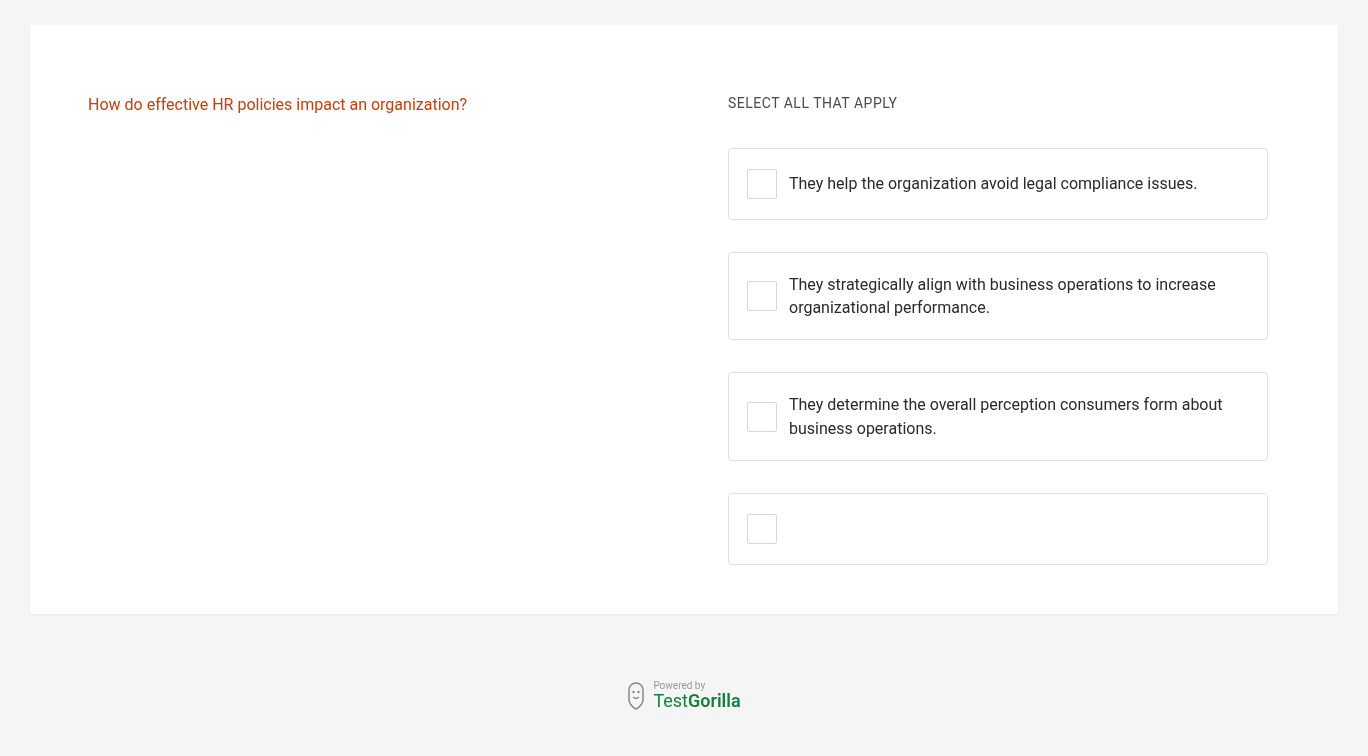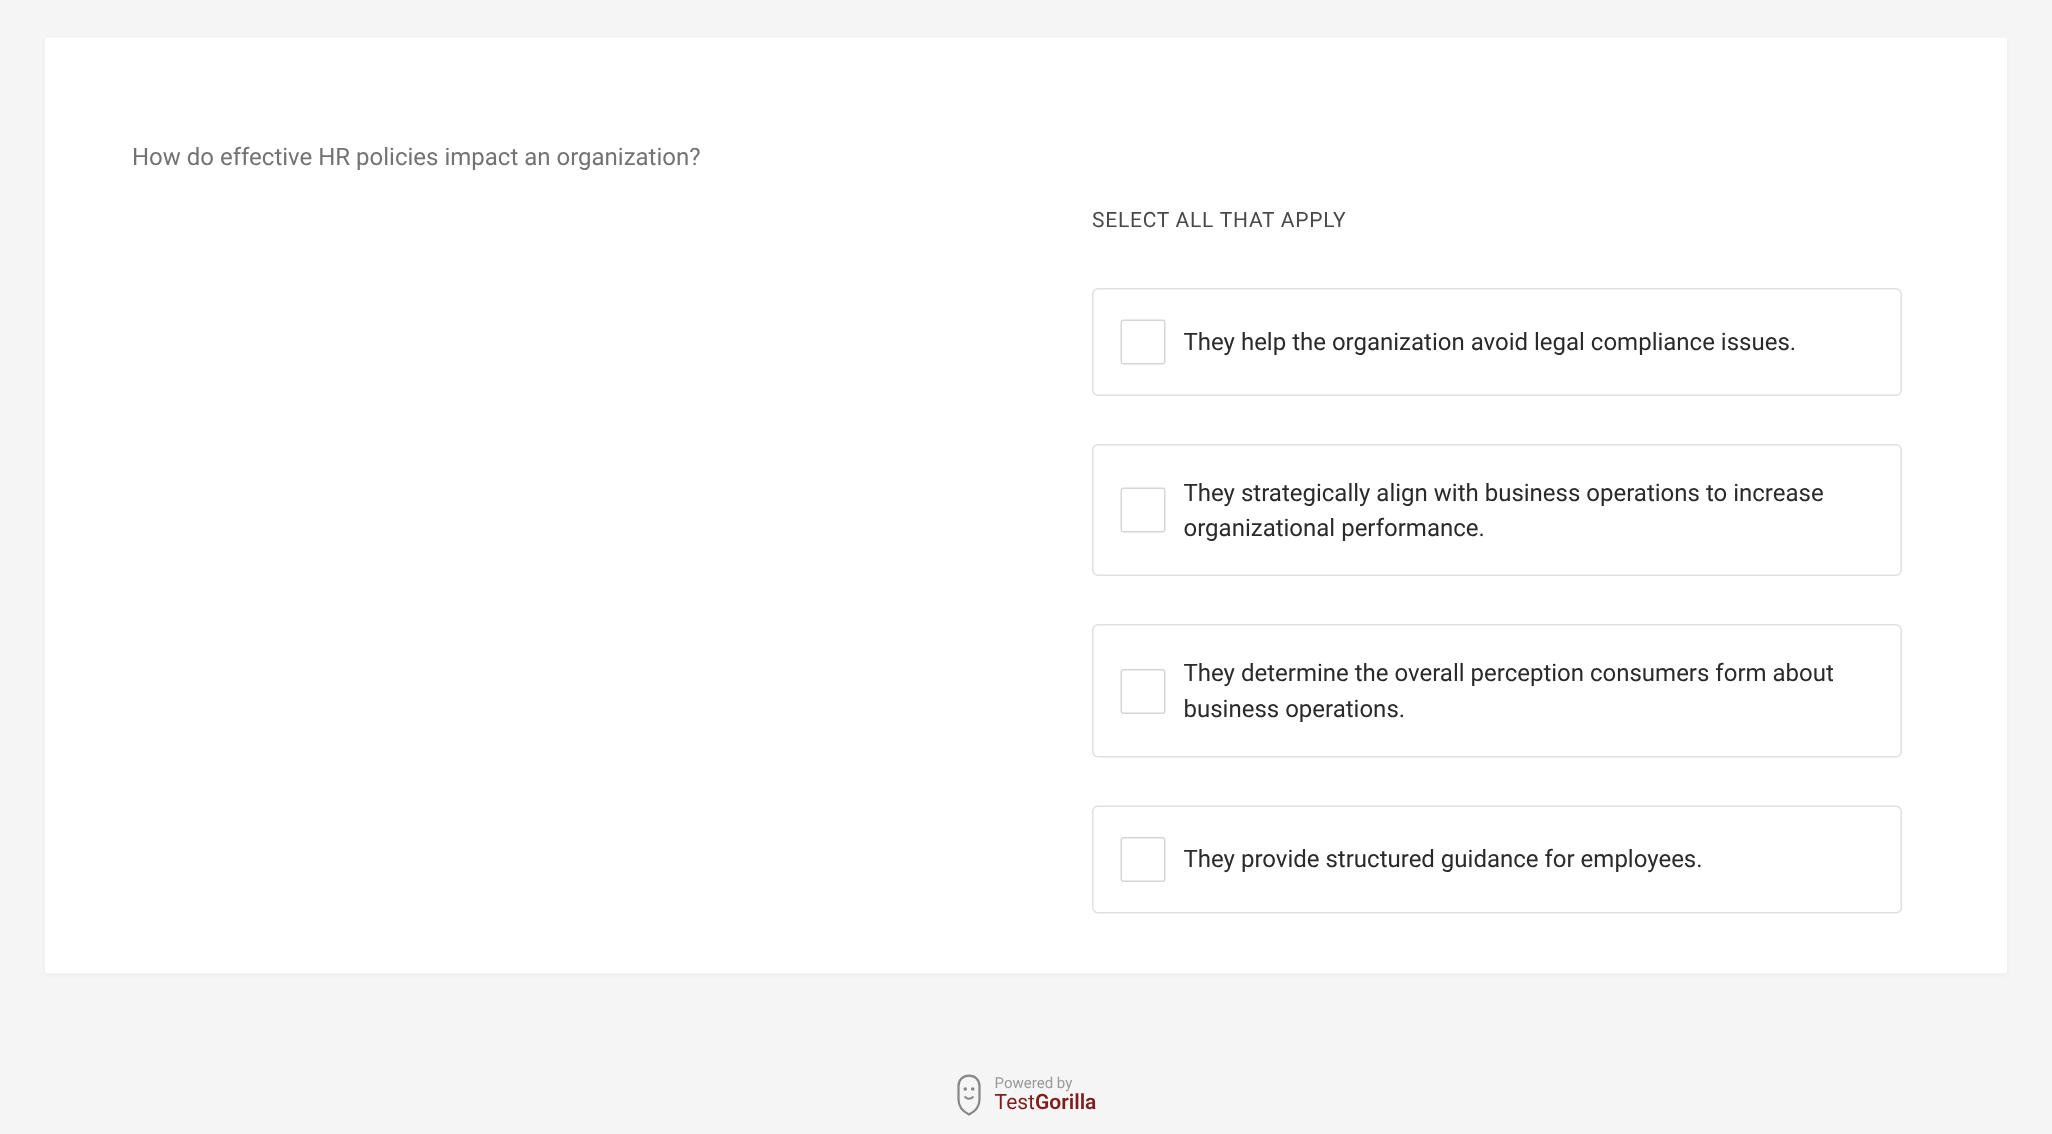--- a/index.html
+++ b/index.html
@@ -25,25 +25,24 @@
       display: flex;
       gap: 60px;
     }
     .left-column {
       flex: 1;
       max-width: 580px;
     }
     .right-column {
       flex: 1;
       max-width: 540px;
-      margin-top: 44px;
     }
     .question-text {
       font-size: 16px;
-      color: #737373;
+      color: #c2410c;
       line-height: 1.5;
       font-weight: 400;
     }
     .instruction-text {
       font-size: 14px;
       color: #4a4a4a;
       letter-spacing: 0.5px;
       margin-bottom: 34px;
       text-transform: uppercase;
       line-height: 1.5;
@@ -100,22 +99,22 @@
     .footer-text {
       display: flex;
       flex-direction: column;
       line-height: 1.1;
     }
     .powered-by {
       font-size: 10px;
       color: #999;
     }
     .brand-name {
-      font-size: 14px;
-      color: #7f1d1d;
+      font-size: 18px;
+      color: #15803d;
       font-weight: 400;
     }
     .brand-name .bold {
       font-weight: 600;
     }
   </style>
 </head>
 <body>
 
 <div class="card">
@@ -132,21 +131,20 @@
       <div class="option">
         <div class="checkbox"></div>
         <div class="option-text">They strategically align with business operations to increase organizational performance.</div>
       </div>
       <div class="option">
         <div class="checkbox"></div>
         <div class="option-text">They determine the overall perception consumers form about business operations.</div>
       </div>
       <div class="option">
         <div class="checkbox"></div>
-        <div class="option-text">They provide structured guidance for employees.</div>
       </div>
     </div>
   </div>
 </div>
 
 <div class="footer">
   <div class="footer-inner">
     <div class="footer-icon">
       <svg viewBox="0 0 18 30" fill="none">
         <path d="M9 2 C5 2 2 5 2 9 L2 18 C2 23 5 26 9 28 C13 26 16 23 16 18 L16 9 C16 5 13 2 9 2 Z" stroke="#888" stroke-width="1.5" fill="none"></path>

